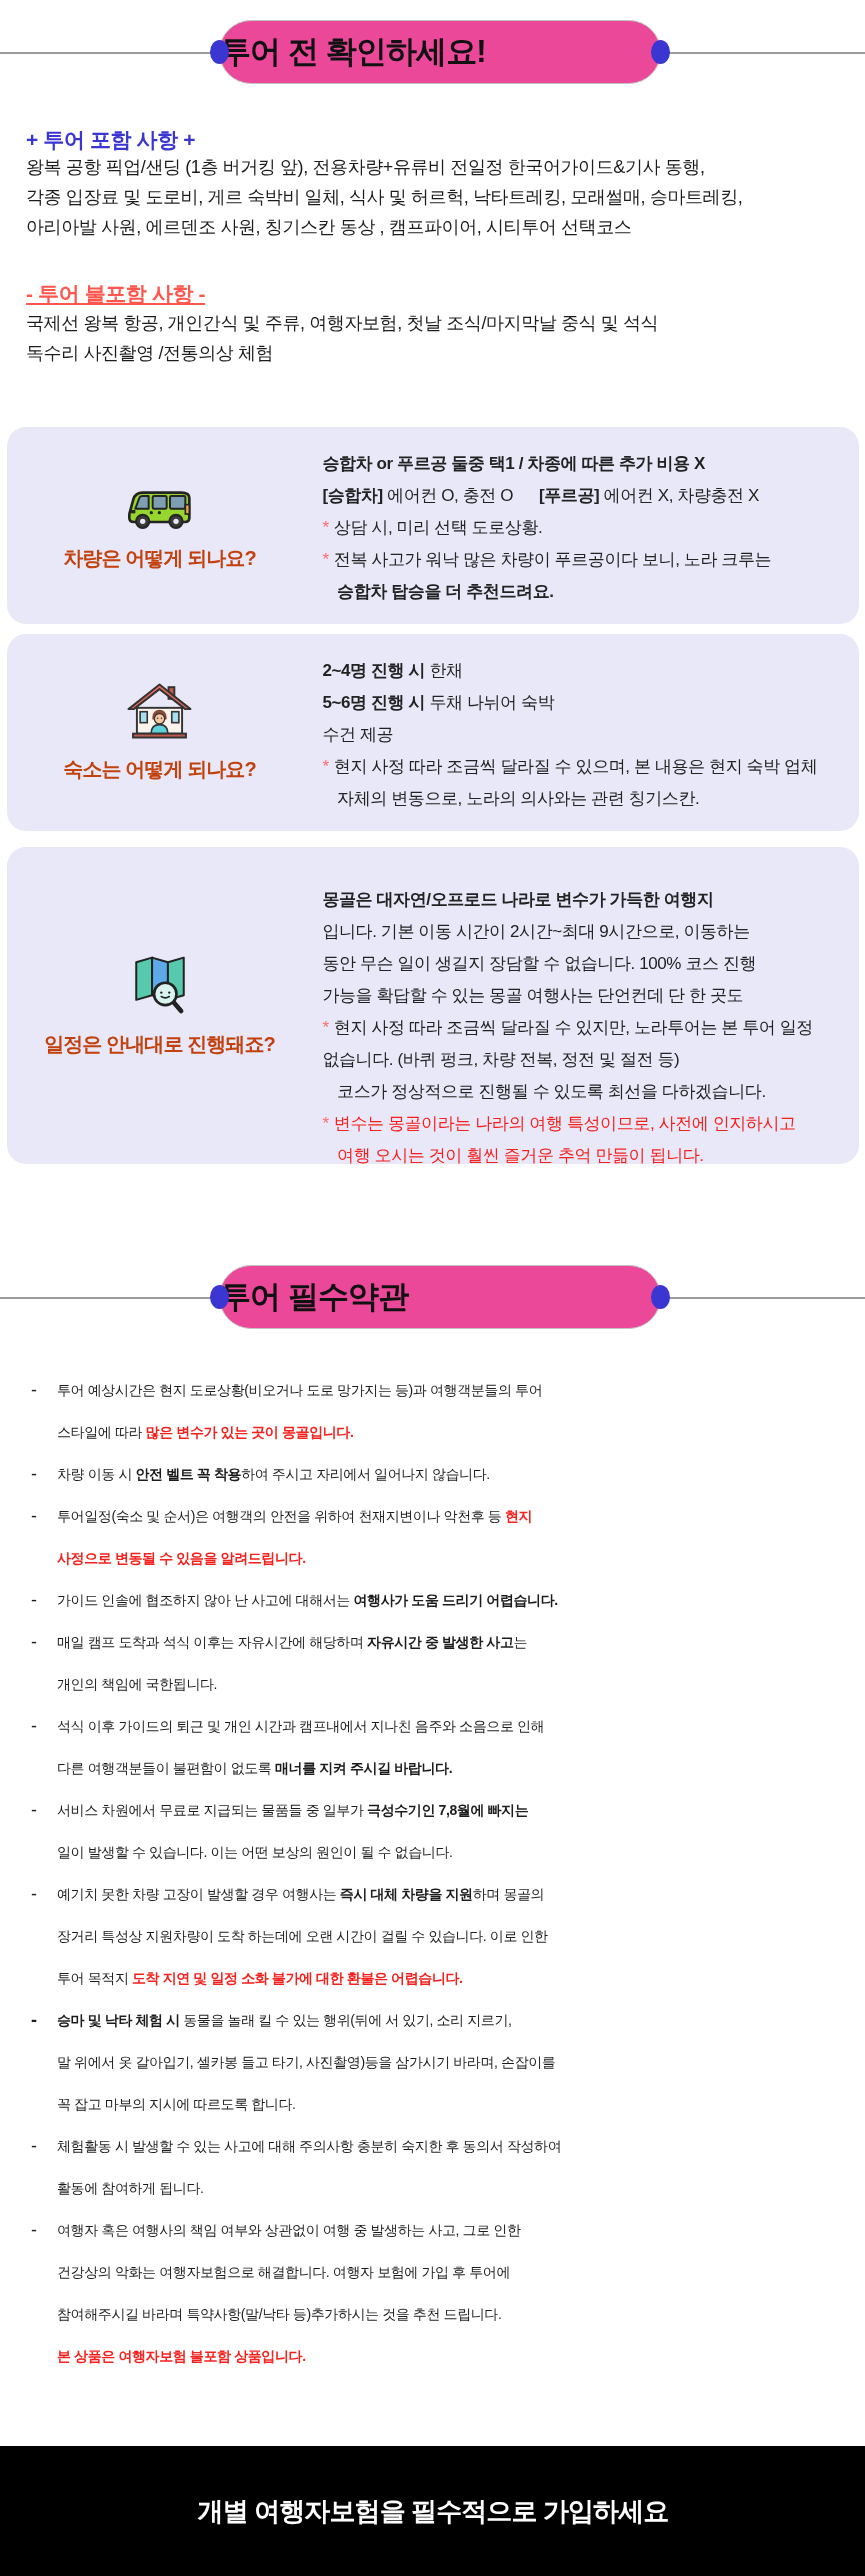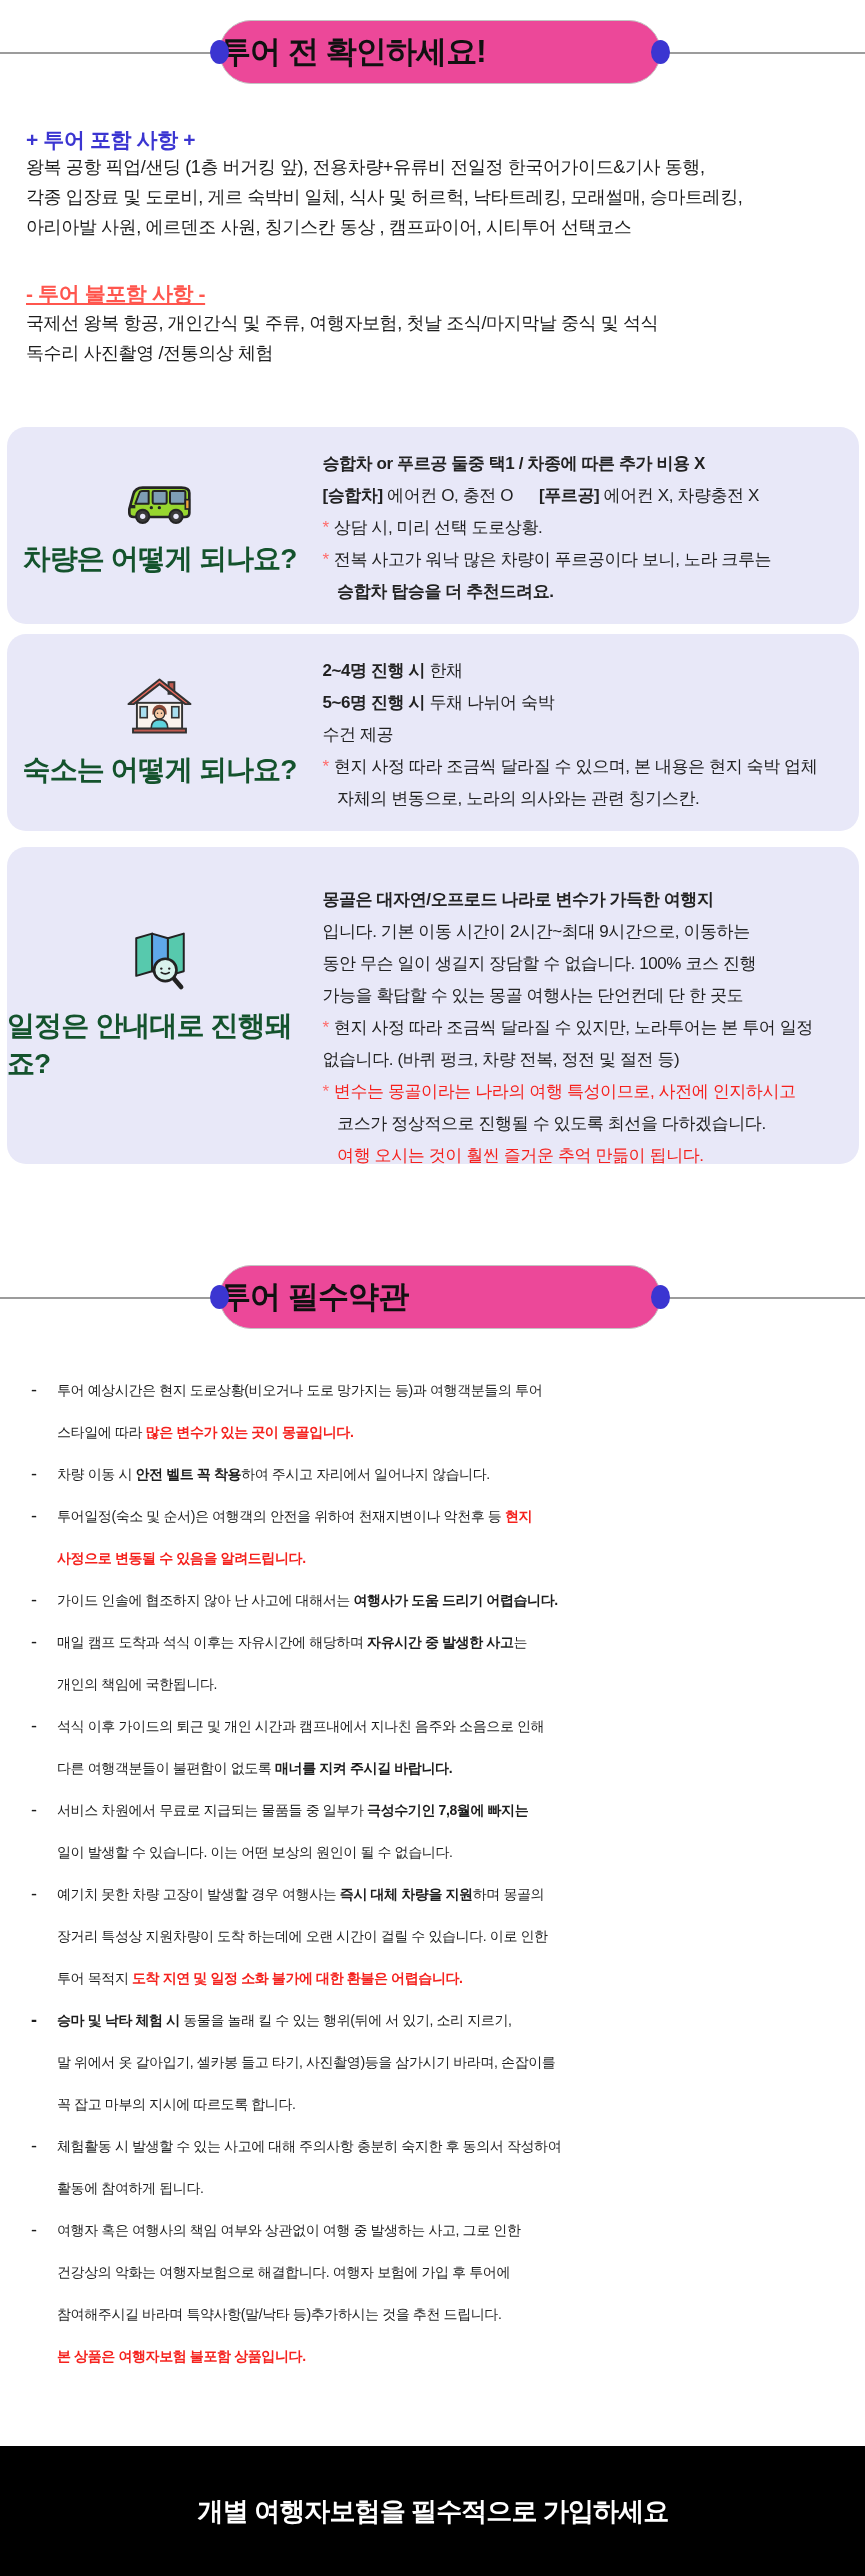--- a/index.html
+++ b/index.html
@@ -30,21 +30,21 @@
   .blk-label.exc{color:var(--redlabel);text-decoration:underline;}
   .blk-lines{position:absolute;left:26px;width:822px;}
   .bline{font-size:18px;line-height:30px;white-space:pre-wrap;color:var(--ink);letter-spacing:-0.4px;}
 
   
   .card{position:absolute;left:7px;width:852px;background:var(--cardbg);border-radius:19px;display:flex;}
   #card1{top:427px;height:197px;}
   #card2{top:634px;height:197px;}
   #card3{top:847px;height:317px;}
   .card-left{width:305px;display:flex;flex-direction:column;align-items:center;justify-content:center;gap:12px;flex:none;}
-  .card-q{font-size:28px;font-weight:700;letter-spacing:-0.9px;color:#14532d;}
+  .card-q{font-size:20px;font-weight:700;letter-spacing:-0.9px;color:#c2410c;}
   .card-right{flex:1;padding:21px 21px 0 10.4px;}
   #card3 .card-right{padding-top:37px;}
   .cline{font-size:17px;line-height:32px;white-space:pre-wrap;color:#222;letter-spacing:-0.4px;}
   .cline.hang{padding-left:14.7px;text-indent:-14.7px;}
   .cline.indent{padding-left:14.7px;}
   .star{color:var(--salmon);margin-right:5.2px;}
 
   
   .sg-n{}
   .sg-b{font-weight:700;}
@@ -165,22 +165,22 @@
         </span>
       <div class="card-q">일정은 안내대로 진행돼죠?</div>
     </div>
     <div class="card-right">
         <div class="cline"><span class="sg-b">몽골은 대자연/오프로드 나라로 변수가 가득한 여행지</span></div>
         <div class="cline"><span class="sg-n">입니다. 기본 이동 시간이 2시간~최대 9시간으로, 이동하는</span></div>
         <div class="cline"><span class="sg-n">동안 무슨 일이 생길지 장담할 수 없습니다. 100% 코스 진행</span></div>
         <div class="cline"><span class="sg-n">가능을 확답할 수 있는 몽골 여행사는 단언컨데 단 한 곳도</span></div>
         <div class="cline hang"><span class="star">*</span><span class="sg-n">현지 사정 따라 조금씩 달라질 수 있지만, 노라투어는 본 투어 일정</span></div>
         <div class="cline"><span class="sg-n">없습니다. (바퀴 펑크, 차량 전복, 정전 및 절전 등)</span></div>
+        <div class="cline indent"><span class="sg-n">코스가 정상적으로 진행될 수 있도록 최선을 다하겠습니다.</span></div>
         <div class="cline hang"><span class="star">*</span><span class="sg-rn">변수는 몽골이라는 나라의 여행 특성이므로, 사전에 인지하시고</span></div>
-        <div class="cline indent"><span class="sg-n">코스가 정상적으로 진행될 수 있도록 최선을 다하겠습니다.</span></div>
         <div class="cline indent"><span class="sg-rn">여행 오시는 것이 훨씬 즐거운 추억 만듦이 됩니다.</span></div>
       </div>
   </div>
 
   <div class="sec-header" style="top:1265px;">
     <div class="hline"></div>
     <div class="pill">
       <span class="dot l"></span>
       <span class="ttl">투어 필수약관</span>
       <span class="dot r"></span>

